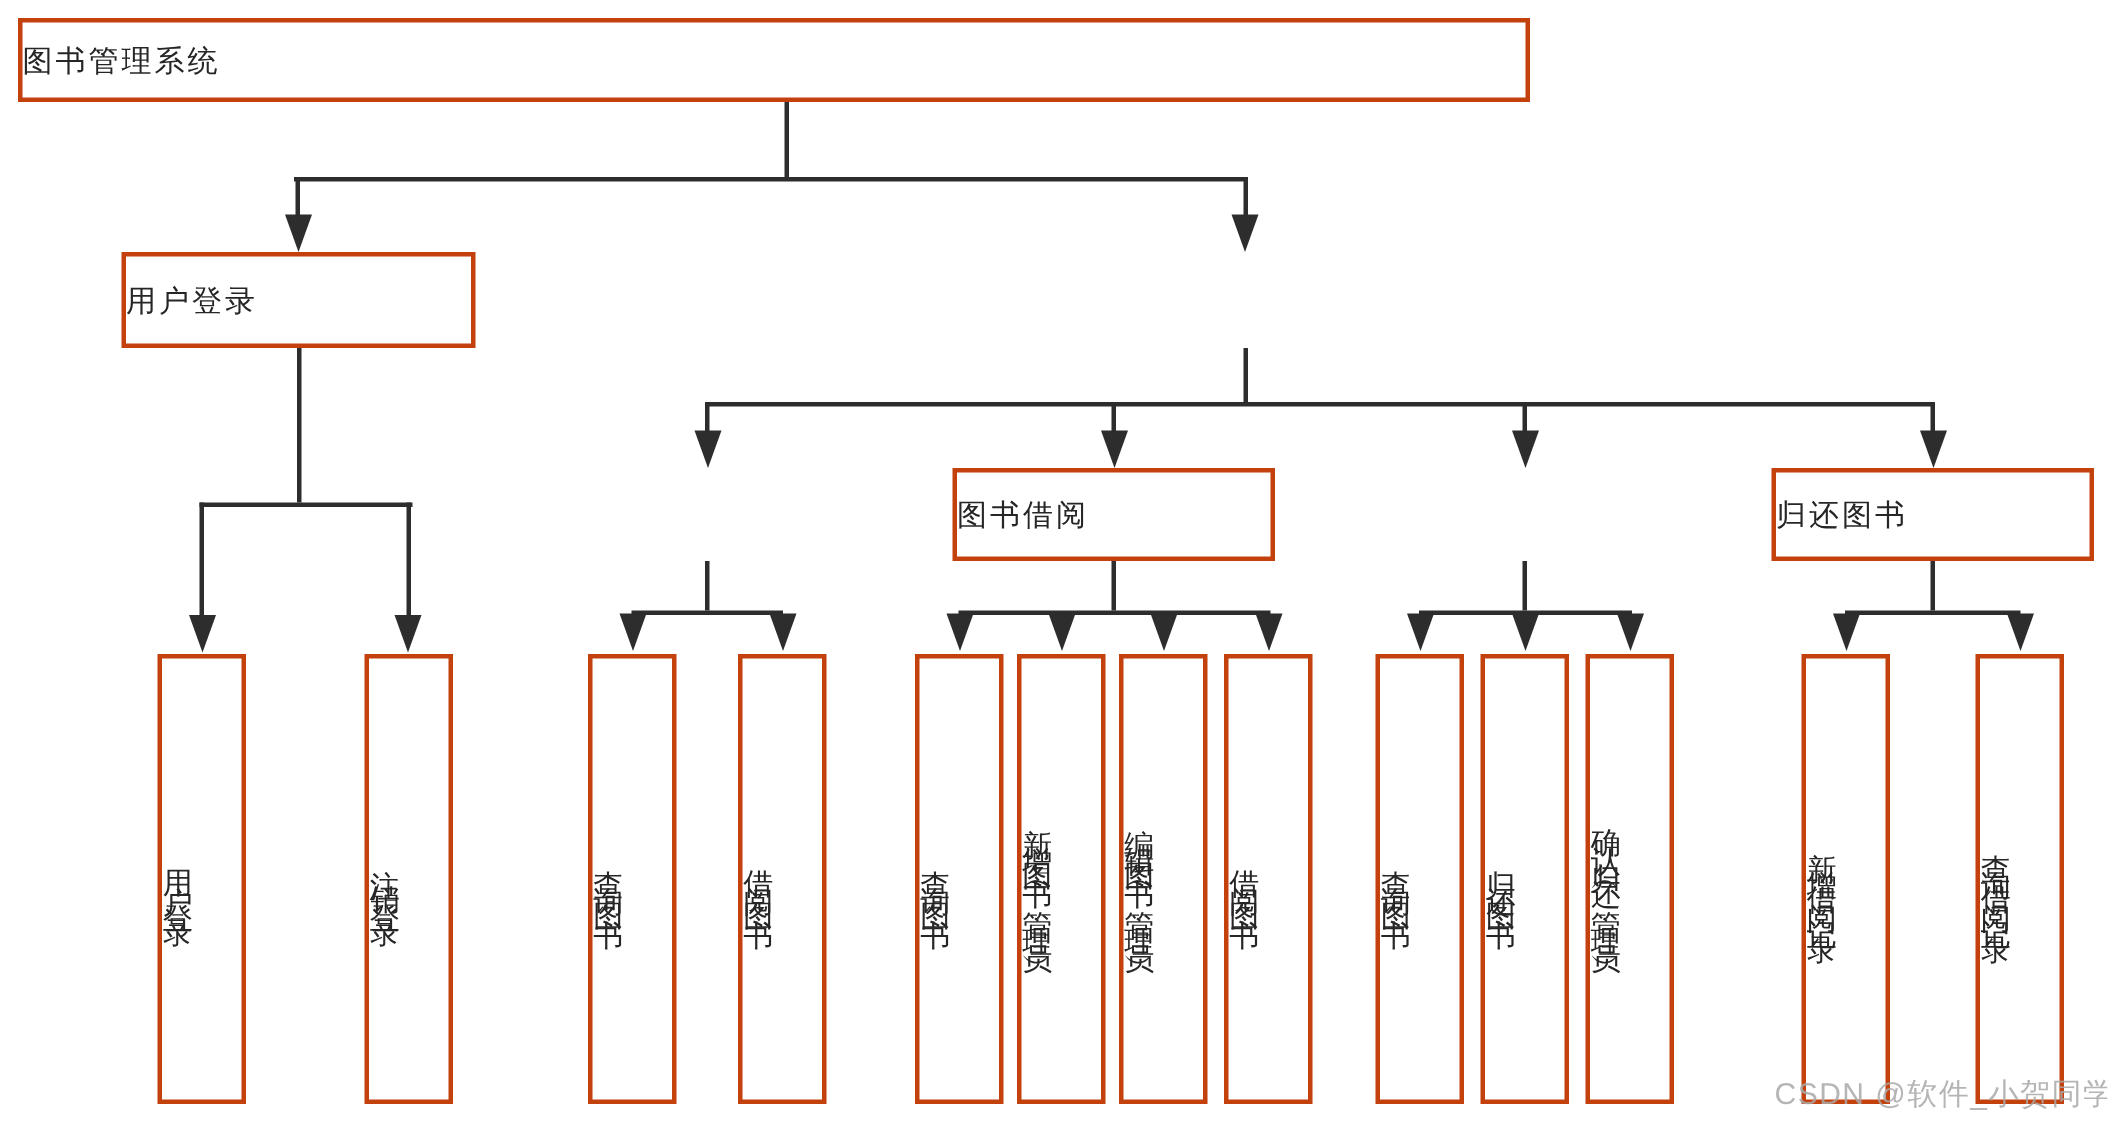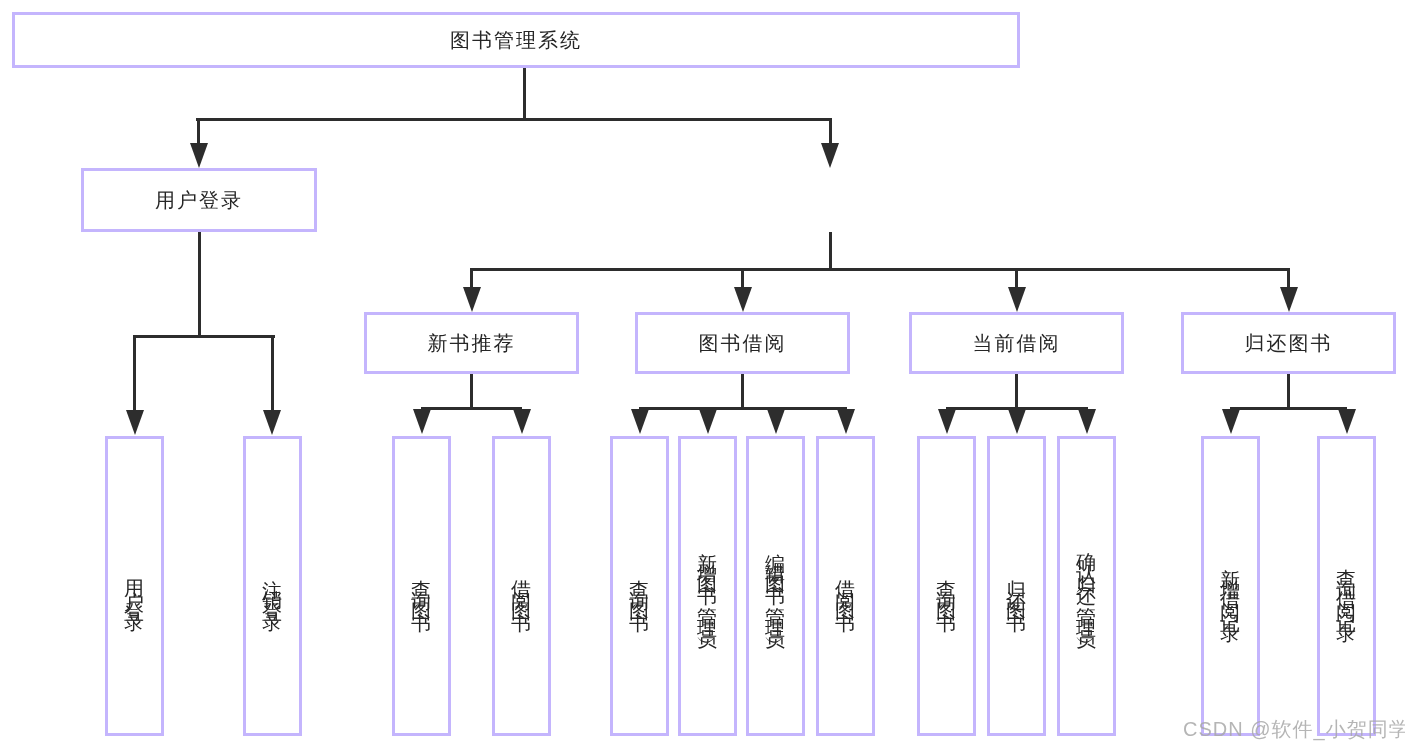--- a/index.html
+++ b/index.html
@@ -11,25 +11,24 @@
   #canvas {
     position: relative;
     width: 1405px;
     height: 747px;
     background: #ffffff;
     overflow: hidden;
   }
   .node {
     position: absolute;
     box-sizing: border-box;
-    border: 3px solid #c4b5fd;
+    border: 3px solid #c2410c;
     background: #ffffff;
     display: flex;
     align-items: center;
-    justify-content: center;
     color: #262626;
     font-size: 20px;
     letter-spacing: 2px;
     white-space: nowrap;
   }
   .leaf {
     letter-spacing: 0;
   }
   .leaf .vtext {
     writing-mode: vertical-rl;
@@ -100,28 +99,22 @@
   <div class="hl" style="left:470px; top:268px; width:820px;"></div>
   <div class="vl" style="left:470px; top:268px; height:22px;"></div>
   <div class="ar" style="left:463px; top:287px;"></div>
   <div class="vl" style="left:741px; top:268px; height:22px;"></div>
   <div class="ar" style="left:734px; top:287px;"></div>
   <div class="vl" style="left:1015px; top:268px; height:22px;"></div>
   <div class="ar" style="left:1008px; top:287px;"></div>
   <div class="vl" style="left:1287px; top:268px; height:22px;"></div>
   <div class="ar" style="left:1280px; top:287px;"></div>
 
-  <div class="node" style="left:364px; top:312px; width:215px; height:62px;">
-    <span>新书推荐</span>
-  </div>
   <div class="node" style="left:635px; top:312px; width:215px; height:62px;">
     <span>图书借阅</span>
-  </div>
-  <div class="node" style="left:909px; top:312px; width:215px; height:62px;">
-    <span>当前借阅</span>
   </div>
   <div class="node" style="left:1181px; top:312px; width:215px; height:62px;">
     <span>归还图书</span>
   </div>
 
   <div class="vl" style="left:470px; top:374px; height:33px;"></div>
   <div class="hl" style="left:421px; top:407px; width:101px;"></div>
   <div class="ar" style="left:413px; top:409px;"></div>
   <div class="ar" style="left:513px; top:409px;"></div>
 

